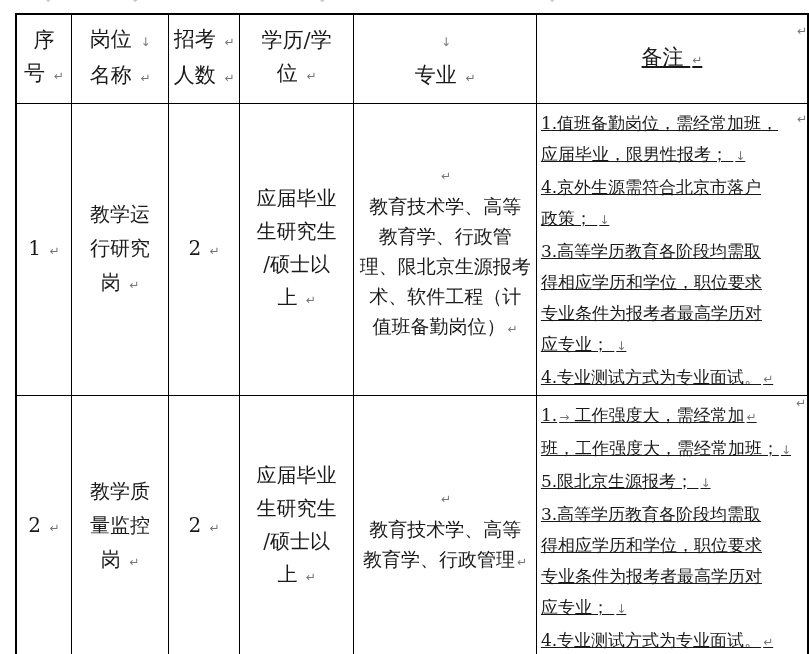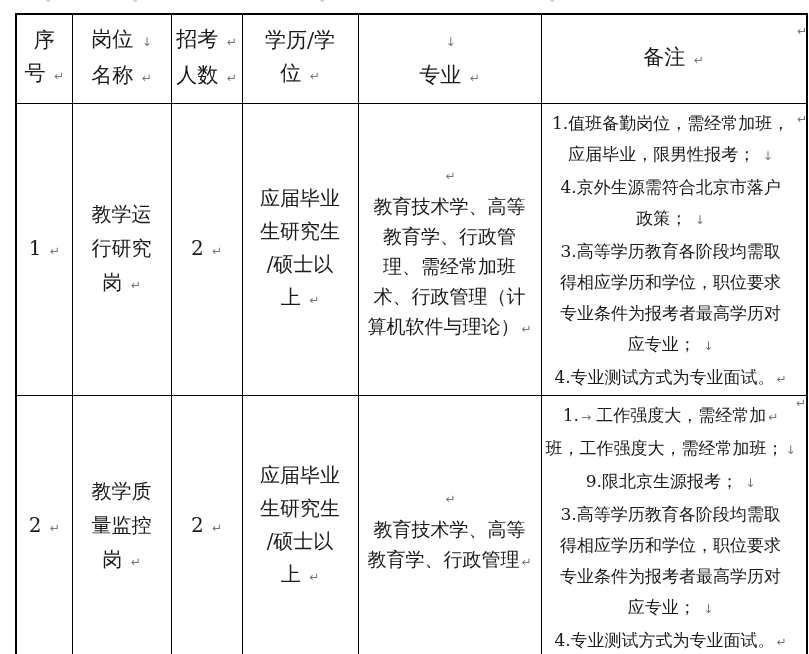--- a/index.html
+++ b/index.html
@@ -33,32 +33,32 @@
   .cell-inner {
     display: flex;
     flex-direction: column;
     width: 100%;
     height: 100%;
     box-sizing: border-box;
   }
   .cell-inner.v-middle { justify-content: center; }
   .cell-inner.v-top { justify-content: flex-start; padding-top: 4px; }
   .cell-inner.h-center { align-items: center; text-align: center; }
-  .cell-inner.h-left { align-items: center; text-align: left; padding-left: 4px; padding-right: 10px; }
+  .cell-inner.h-left { align-items: flex-start; text-align: left; padding-left: 4px; padding-right: 16px; }
   .cell-line {
     white-space: nowrap;
     flex: 0 0 auto;
   }
   
   .col-xuhao  .cell-line { font-size: 20px; line-height: 34px; }
   .col-gangwei .cell-line { font-size: 20px; line-height: 34px; }
   .col-renshu .cell-line { font-size: 20px; line-height: 34px; }
   .col-xueli  .cell-line { font-size: 20px; line-height: 33px; }
   .col-zhuanye .cell-line { font-size: 19px; line-height: 30px; }
-  .col-beizhu .cell-line { font-size: 17px; line-height: 31px; }
+  .col-beizhu .cell-line { font-size: 17px; line-height: 31px; text-decoration: underline; }
   .header-cell .cell-line { font-size: 21px; line-height: 33px; }
   
   .fmark {
     color: #767676;
     font-size: 12px;
     margin-left: 2px;
     font-family: "DejaVu Sans", "Liberation Sans", sans-serif;
   }
   .row-end-mark {
     position: absolute;
@@ -150,23 +150,23 @@
               <div class="cell-line"><span>生研究生</span></div>
               <div class="cell-line"><span>/硕士以</span></div>
               <div class="cell-line"><span>上 </span><span class="fmark">↵</span></div>
             </div>
           </td>
           <td class="col-zhuanye">
             <div class="cell-inner v-top h-center">
               <div class="cell-line"><span class="fmark">↵</span></div>
               <div class="cell-line"><span>教育技术学、高等</span></div>
               <div class="cell-line"><span>教育学、行政管</span></div>
-              <div class="cell-line"><span>理、需经常加班</span></div>
-              <div class="cell-line"><span>术、行政管理（计</span></div>
-              <div class="cell-line"><span>算机软件与理论）</span><span class="fmark">↵</span></div>
+              <div class="cell-line"><span>理、限北京生源报考</span></div>
+              <div class="cell-line"><span>术、软件工程（计</span></div>
+              <div class="cell-line"><span>值班备勤岗位）</span><span class="fmark">↵</span></div>
             </div>
           </td>
           <td class="col-beizhu">
             <div class="cell-inner v-top h-left">
               <div class="cell-line"><span>1.值班备勤岗位，需经常加班，</span></div>
               <div class="cell-line"><span>应届毕业，限男性报考； </span><span class="fmark">↓</span></div>
               <div class="cell-line"><span>4.京外生源需符合北京市落户</span></div>
               <div class="cell-line"><span>政策； </span><span class="fmark">↓</span></div>
               <div class="cell-line"><span>3.高等学历教育各阶段均需取</span></div>
               <div class="cell-line"><span>得相应学历和学位，职位要求</span></div>
@@ -206,21 +206,21 @@
             <div class="cell-inner v-top h-center">
               <div class="cell-line"><span class="fmark">↵</span></div>
               <div class="cell-line"><span>教育技术学、高等</span></div>
               <div class="cell-line"><span>教育学、行政管理</span><span class="fmark">↵</span></div>
             </div>
           </td>
           <td class="col-beizhu">
             <div class="cell-inner v-top h-left">
               <div class="cell-line"><span>1.</span><span class="fmark">→</span><span> 工作强度大，需经常加</span><span class="fmark">↵</span></div>
               <div class="cell-line"><span>班，工作强度大，需经常加班；</span><span class="fmark">↓</span></div>
-              <div class="cell-line"><span>9.限北京生源报考； </span><span class="fmark">↓</span></div>
+              <div class="cell-line"><span>5.限北京生源报考； </span><span class="fmark">↓</span></div>
               <div class="cell-line"><span>3.高等学历教育各阶段均需取</span></div>
               <div class="cell-line"><span>得相应学历和学位，职位要求</span></div>
               <div class="cell-line"><span>专业条件为报考者最高学历对</span></div>
               <div class="cell-line"><span>应专业； </span><span class="fmark">↓</span></div>
               <div class="cell-line"><span>4.专业测试方式为专业面试。</span><span class="fmark">↵</span></div>
             </div>
           </td>
         </tr>
       </tbody>
   </table>

